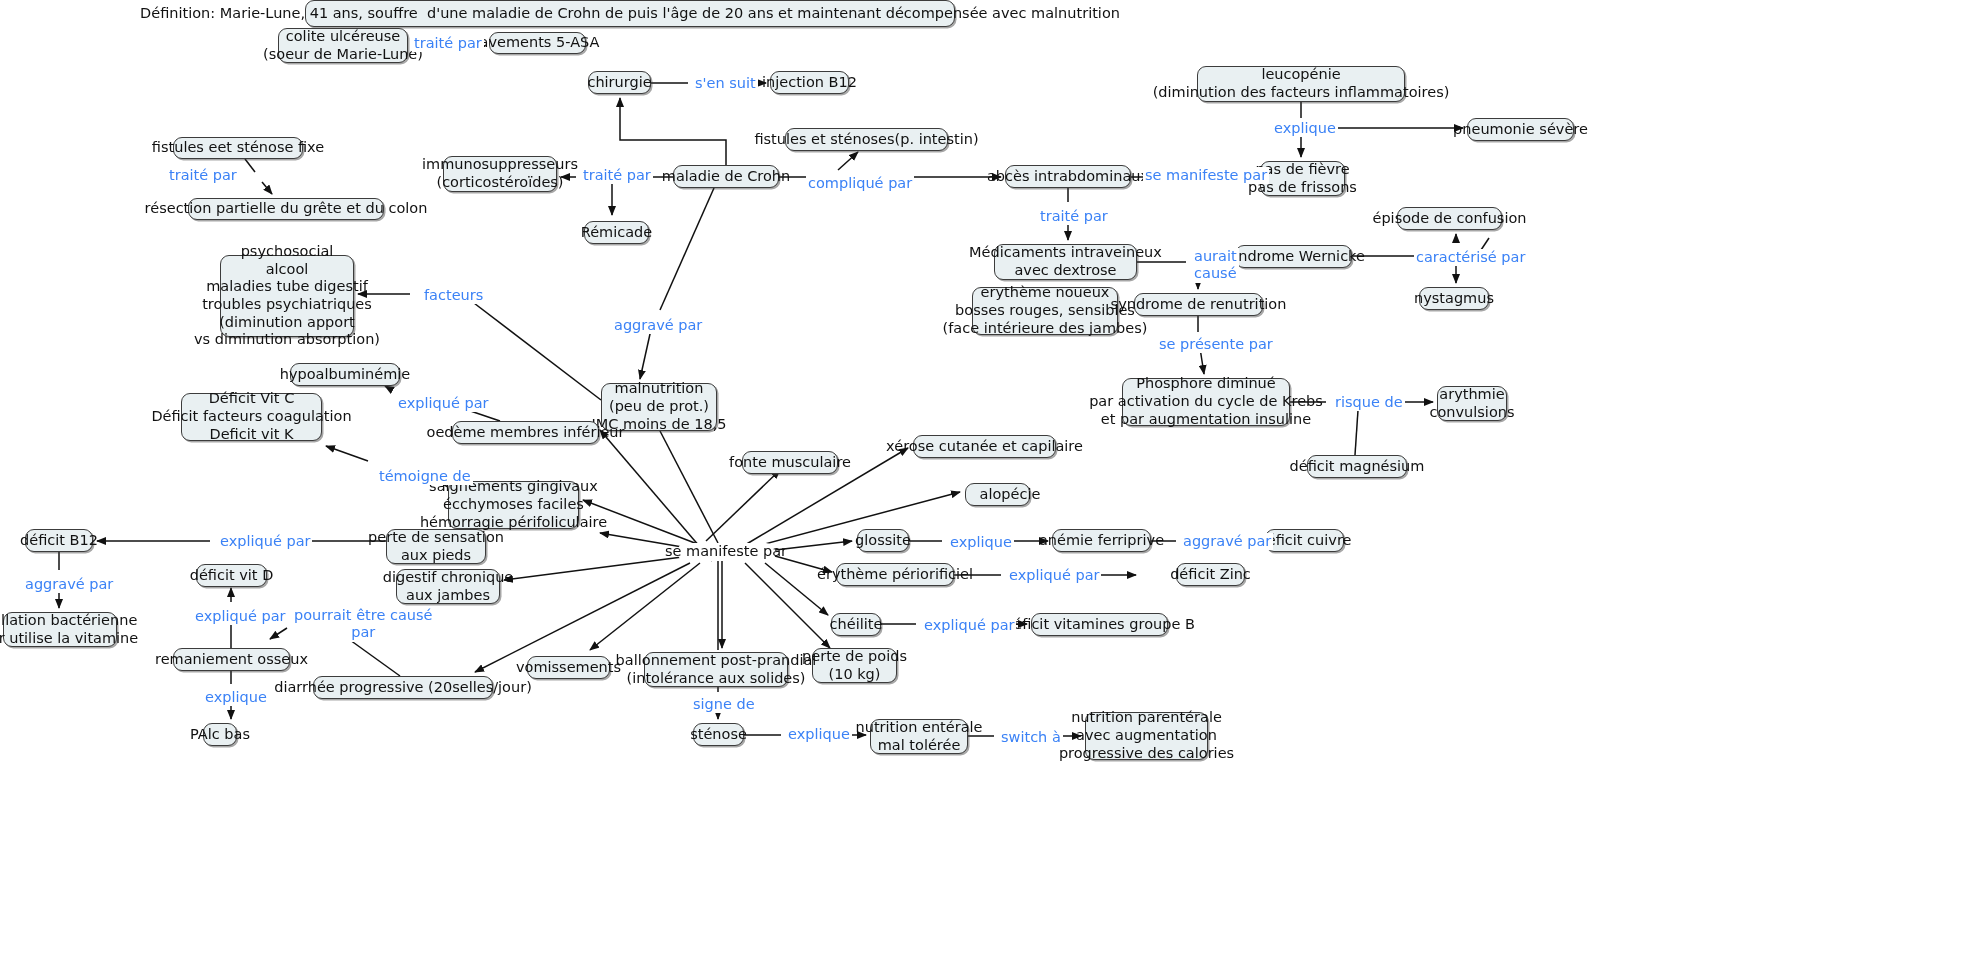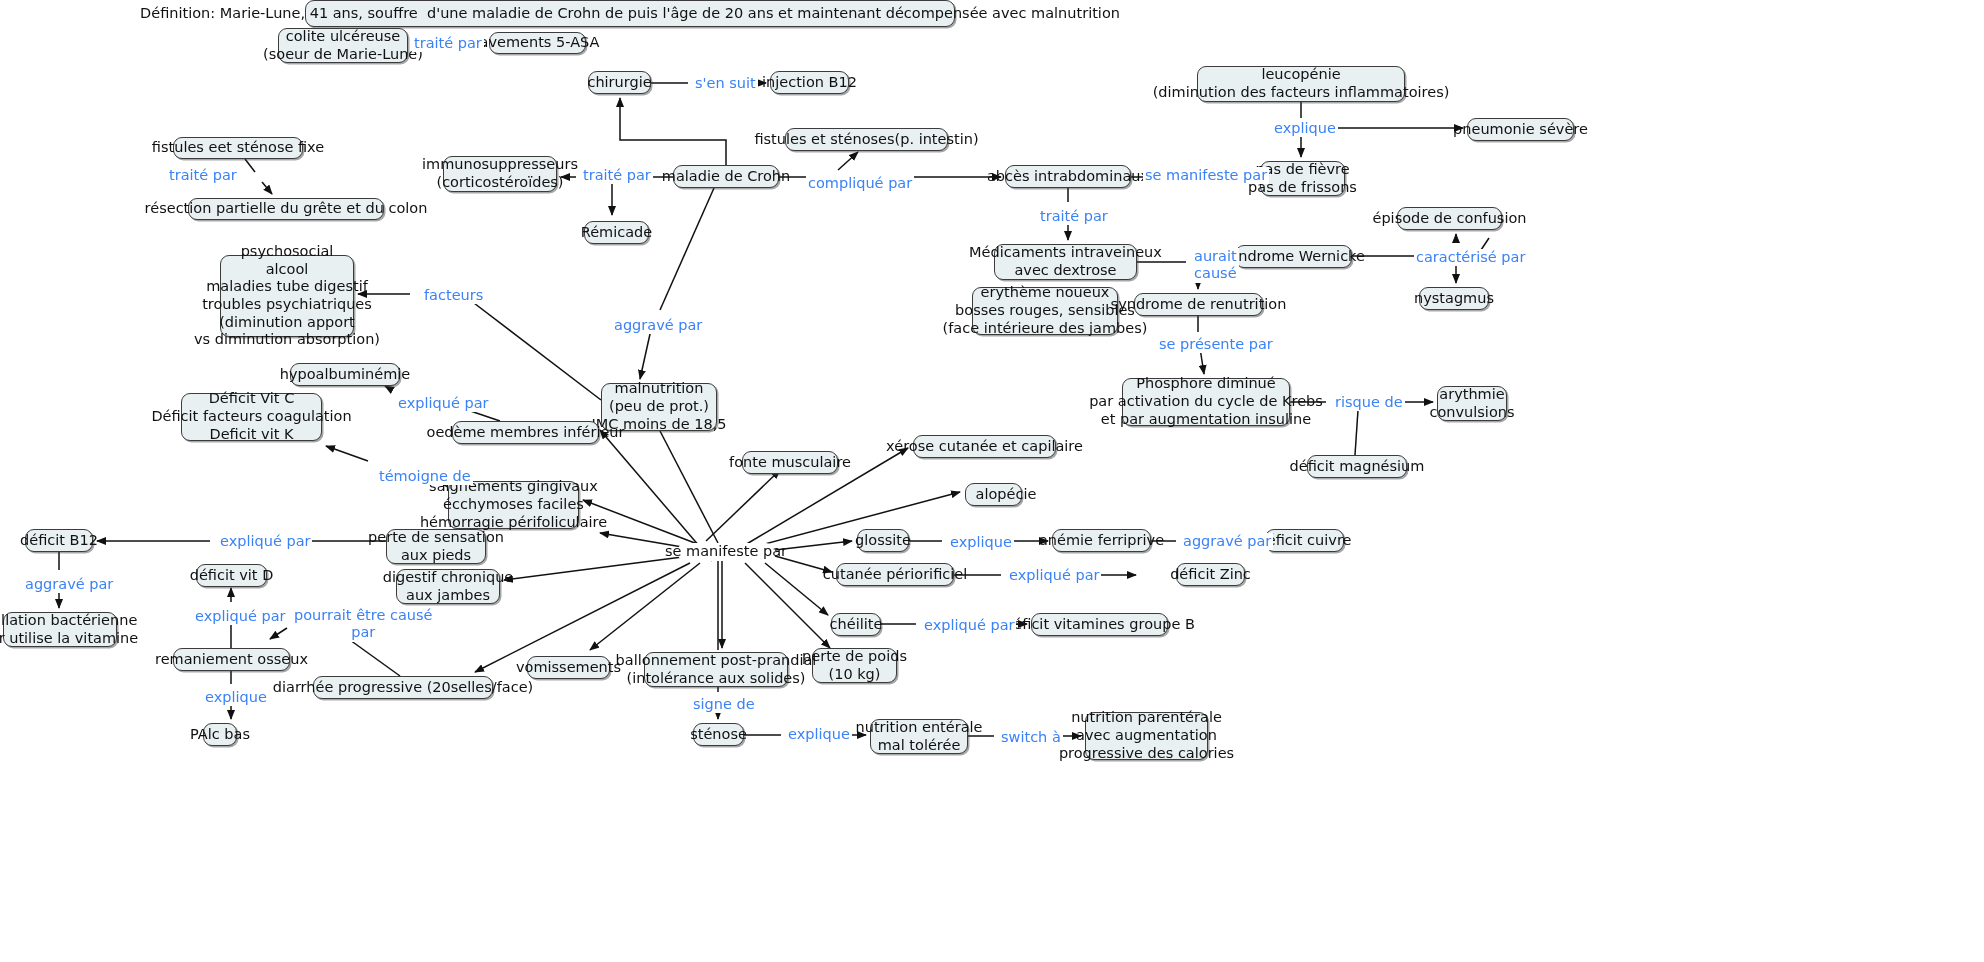--- a/index.html
+++ b/index.html
@@ -226,44 +226,44 @@
       <div class="node" style="left: 181px; top: 393px; width: 141px; height: 48px;">Déficit Vit C
 Déficit facteurs coagulation
 Deficit vit K</div>
       <div class="node" style="left: 452px; top: 421px; width: 147px; height: 23px;">oedème membres inférieur</div>
       <div class="node" style="left: 913px; top: 435px; width: 143px; height: 23px;">xérose cutanée et capilaire</div>
       <div class="node" style="left: 1307px; top: 455px; width: 100px; height: 23px;">déficit magnésium</div>
       <div class="node" style="left: 742px; top: 451px; width: 96px; height: 23px;">fonte musculaire</div>
       <div class="node" style="left: 448px; top: 481px; width: 131px; height: 48px;">saignements gingivaux
 écchymoses faciles
 hémorragie périfoliculaire</div>
-      <div class="node" style="left: 965px; top: 483px; width: 57px; height: 23px; padding-left: 33px;">alopécie</div>
+      <div class="node" style="left: 965px; top: 483px; width: 65px; height: 23px; padding-left: 33px;">alopécie</div>
       <div class="node" style="left: 25px; top: 529px; width: 68px; height: 23px;">déficit B12</div>
       <div class="node" style="left: 386px; top: 529px; width: 100px; height: 35px;">perte de sensation
 aux pieds</div>
       <div class="node" style="left: 677px; top: 543px; width: 98px; height: 18px; background: rgb(255, 255, 255); border: none; box-shadow: none;">se manifeste par</div>
       <div class="node" style="left: 857px; top: 529px; width: 52px; height: 23px;">glossite</div>
       <div class="node" style="left: 1052px; top: 529px; width: 99px; height: 23px;">anémie ferriprive</div>
       <div class="node" style="left: 1265px; top: 529px; width: 79px; height: 23px;">déficit cuivre</div>
       <div class="node" style="left: 196px; top: 564px; width: 71px; height: 23px;">déficit vit D</div>
-      <div class="node" style="left: 836px; top: 563px; width: 118px; height: 23px;">cutanée périorificiel</div>
+      <div class="node" style="left: 836px; top: 563px; width: 118px; height: 23px;">érythème périorificiel</div>
       <div class="node" style="left: 1140px; top: 563px; width: 69px; height: 23px; margin-left: 36px;">déficit Zinc</div>
       <div class="node" style="left: 396px; top: 569px; width: 104px; height: 35px;">digestif chronique
 aux jambes</div>
       <div class="node" style="left: 831px; top: 613px; width: 50px; height: 23px;">chéilite</div>
       <div class="node" style="left: 1031px; top: 613px; width: 137px; height: 23px;">déficit vitamines groupe B</div>
       <div class="node" style="left: 3px; top: 612px; width: 114px; height: 35px;">pullation bactérienne
 car utilise la vitamine</div>
       <div class="node" style="left: 812px; top: 648px; width: 85px; height: 35px;">perte de poids
 (10 kg)</div>
       <div class="node" style="left: 173px; top: 648px; width: 117px; height: 23px;">remaniement osseux</div>
       <div class="node" style="left: 527px; top: 656px; width: 83px; height: 23px;">vomissements</div>
       <div class="node" style="left: 644px; top: 652px; width: 144px; height: 35px;">ballonnement post-prandial
 (intolérance aux solides)</div>
-      <div class="node" style="left: 313px; top: 676px; width: 180px; height: 23px;">diarrhée progressive (20selles/face)</div>
+      <div class="node" style="left: 313px; top: 676px; width: 180px; height: 23px;">diarrhée progressive (20selles/jour)</div>
       <div class="node" style="left: 203px; top: 723px; width: 34px; height: 23px;">PAlc bas</div>
       <div class="node" style="left: 693px; top: 723px; width: 51px; height: 23px;">sténose</div>
       <div class="node" style="left: 870px; top: 719px; width: 98px; height: 35px;">nutrition entérale
 mal tolérée</div>
       <div class="node" style="left: 1085px; top: 712px; width: 123px; height: 48px;">nutrition parentérale
 avec augmentation
 progressive des calories</div>
     </div>
   <div id="labels-layer">
       <div class="edge-label" style="left: 412px; top: 35px;">traité par</div>

